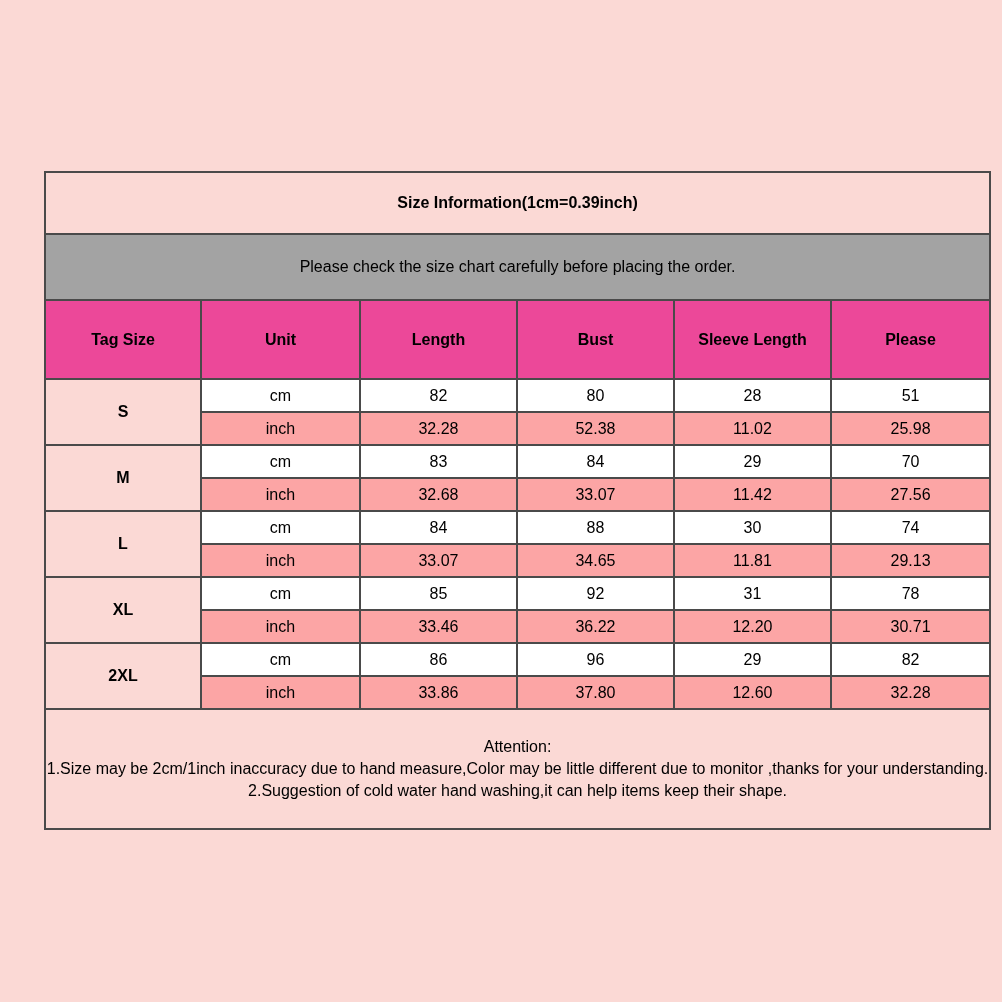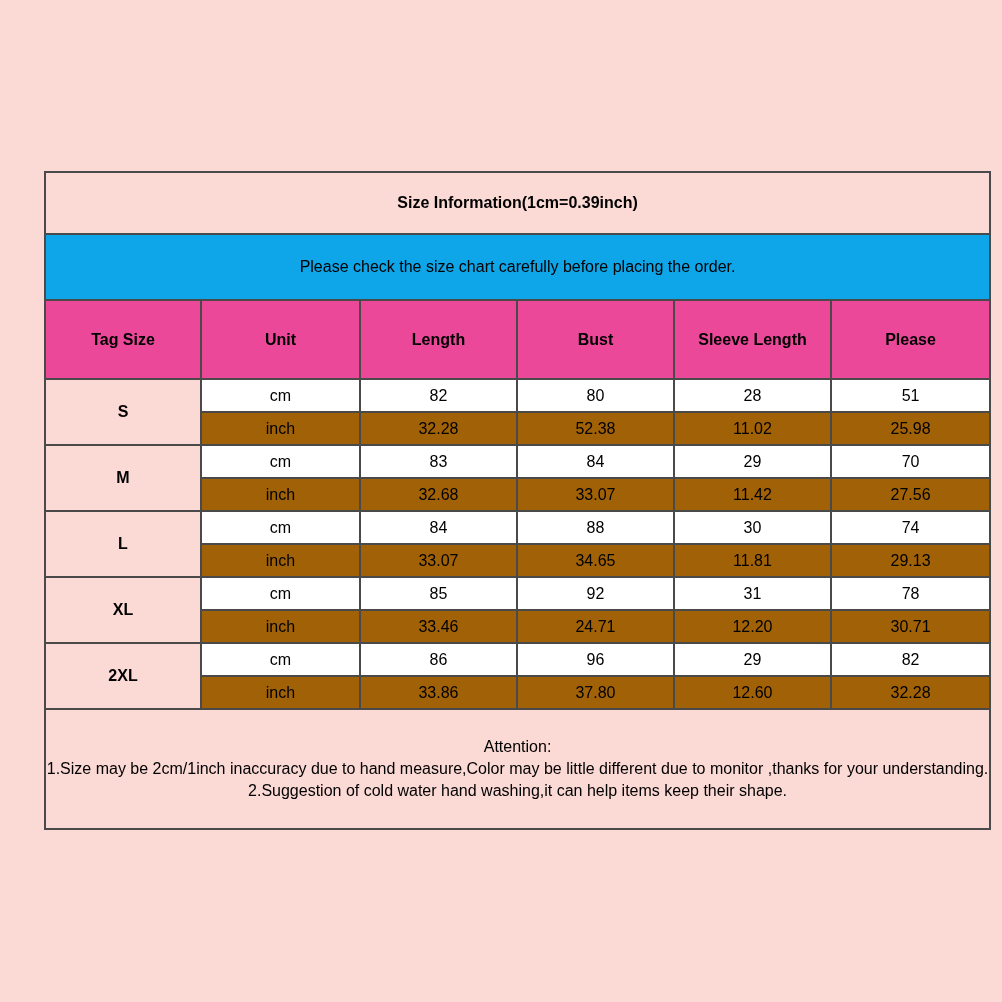--- a/index.html
+++ b/index.html
@@ -38,42 +38,42 @@
   }
   td.title-cell {
     height: 60px;
     font-weight: bold;
     vertical-align: bottom;
     padding-bottom: 3px;
     background: #fbd9d5;
   }
   td.subtitle-cell {
     height: 64px;
-    background: #0ea5e9;
+    background: #a3a3a3;
   }
   td.col-header {
     height: 77px;
     font-weight: bold;
     background: #ec4899;
   }
   td.tag-cell {
     font-weight: bold;
     background: #fbd9d5;
   }
   tr.cm-row td {
     height: 31px;
     background: #ffffff;
     margin-top: 18px;
   }
   tr.cm-row td.tag-cell {
     background: #fbd9d5;
   }
   tr.inch-row td {
     height: 31px;
-    background: #a16207;
+    background: #fca5a5;
     margin-left: 48px;
   }
   td.attention-cell {
     background: #fbd9d5;
     text-align: left;
     vertical-align: top;
     padding: 30px 6px 4px 5px;
     line-height: 22px;
   }
   .attention-line { white-space: normal; }
@@ -159,21 +159,21 @@
         <td class="tag-cell" rowspan="2">XL</td>
         <td>cm</td>
         <td>85</td>
         <td>92</td>
         <td>31</td>
         <td>78</td>
       </tr>
       <tr class="inch-row">
         <td>inch</td>
         <td>33.46</td>
-        <td>24.71</td>
+        <td>36.22</td>
         <td>12.20</td>
         <td>30.71</td>
       </tr>
 
       <tr class="cm-row">
         <td class="tag-cell" rowspan="2">2XL</td>
         <td>cm</td>
         <td>86</td>
         <td>96</td>
         <td>29</td>

